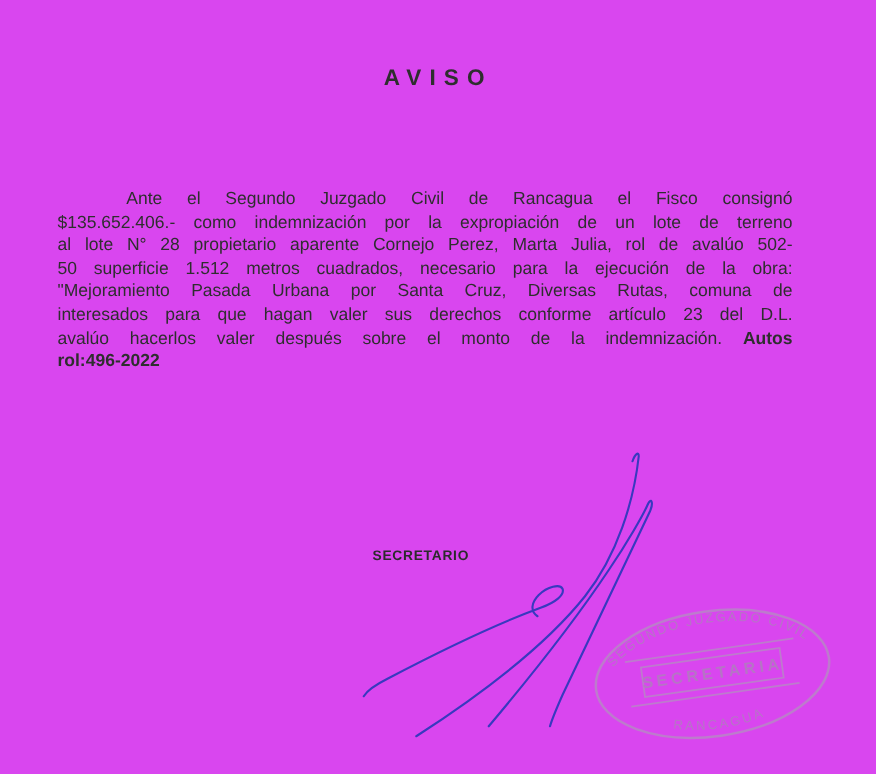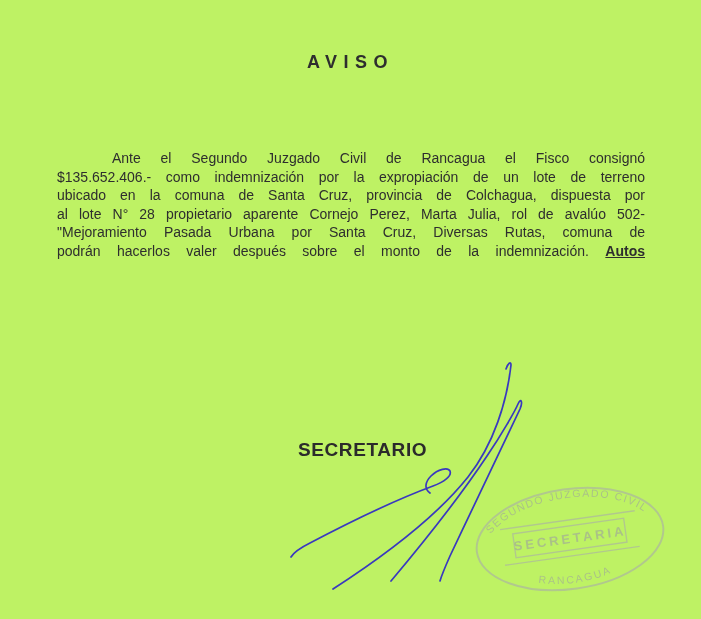--- a/index.html
+++ b/index.html
@@ -4,57 +4,57 @@
 <style>
   html, body {
     margin: 0;
     padding: 0;
     background: #ffffff;
   }
   .page {
     position: relative;
     width: 701px;
     height: 619px;
-    background: #bef264;
+    background: #d946ef;
     overflow: hidden;
     font-family: "Liberation Sans", sans-serif;
     color: #2b2b2b;
   }
   .notice-title {
     position: absolute;
     top: 52px;
     left: 0;
     width: 100%;
     text-align: center;
     font-size: 18px;
     font-weight: bold;
     letter-spacing: 6.5px;
     color: #2e2e2e;
   }
   .paragraph {
     position: absolute;
     top: 149px;
-    left: 57px;
+    left: 46px;
     width: 588px;
     font-size: 14px;
     line-height: 18.6px;
     color: #2e2e2e;
   }
   .para-line { width: 100%; }
   .para-line.just {
     text-align: justify;
     text-align-last: justify;
   }
   .para-line.indent { text-indent: 55px; }
-  .para-line b { font-weight: bold; text-decoration: underline; }
+  .para-line b { font-weight: bold; }
   .secretario-label {
     position: absolute;
     left: 298px;
     top: 439px;
-    font-size: 19px;
+    font-size: 11px;
     font-weight: bold;
     letter-spacing: 0.6px;
     color: #2b2b2b;
   }
   .signature-svg {
     position: absolute;
     left: 280px;
     top: 355px;
     width: 250px;
     height: 240px;
@@ -79,24 +79,26 @@
 </head>
 <body>
 
 <div class="page">
 
   <div class="notice-title">AVISO</div>
 
   <div class="paragraph">
       <div class="para-line just indent"><span>Ante el Segundo Juzgado Civil de Rancagua el Fisco consignó</span></div>
       <div class="para-line just"><span>$135.652.406.- como indemnización por la expropiación de un lote de terreno</span></div>
-      <div class="para-line just"><span>ubicado en la comuna de Santa Cruz, provincia de Colchagua, dispuesta por</span></div>
       <div class="para-line just"><span>al lote N° 28 propietario aparente Cornejo Perez, Marta Julia, rol de avalúo 502-</span></div>
+      <div class="para-line just"><span>50 superficie 1.512 metros cuadrados, necesario para la ejecución de la obra:</span></div>
       <div class="para-line just"><span>"Mejoramiento Pasada Urbana por Santa Cruz, Diversas Rutas, comuna de</span></div>
-      <div class="para-line just"><span>podrán hacerlos valer después sobre el monto de la indemnización. </span><b>Autos</b></div>
+      <div class="para-line just"><span>interesados para que hagan valer sus derechos conforme artículo 23 del D.L.</span></div>
+      <div class="para-line just"><span>avalúo hacerlos valer después sobre el monto de la indemnización. </span><b>Autos</b></div>
+      <div class="para-line"><b>rol:496-2022</b></div>
     </div>
 
   <div class="secretario-label">SECRETARIO</div>
 
   <svg class="signature-svg" viewBox="280 355 250 240" xmlns="http://www.w3.org/2000/svg">
     <g fill="none" stroke="#3939bf" stroke-width="1.7" stroke-linecap="round">
       <path d="M 291 557 C 294 552 300 548 310 543 C 350 522 395 500 433 486 C 444 482 452 476 450 471 C 448 467 438 469 431 476 C 425 482 424 489 430 493"></path>
       <path d="M 333 589 C 378 560 433 521 468 477 C 494 444 507 401 511 365 C 511 361 508 363 506 369"></path>
       <path d="M 391 581 C 423 543 459 498 487 456 C 502 434 515 411 518 404 C 521 397 523 402 520 409 C 507 437 477 499 450 556 C 446 565 442 574 440 581"></path>
     </g>

